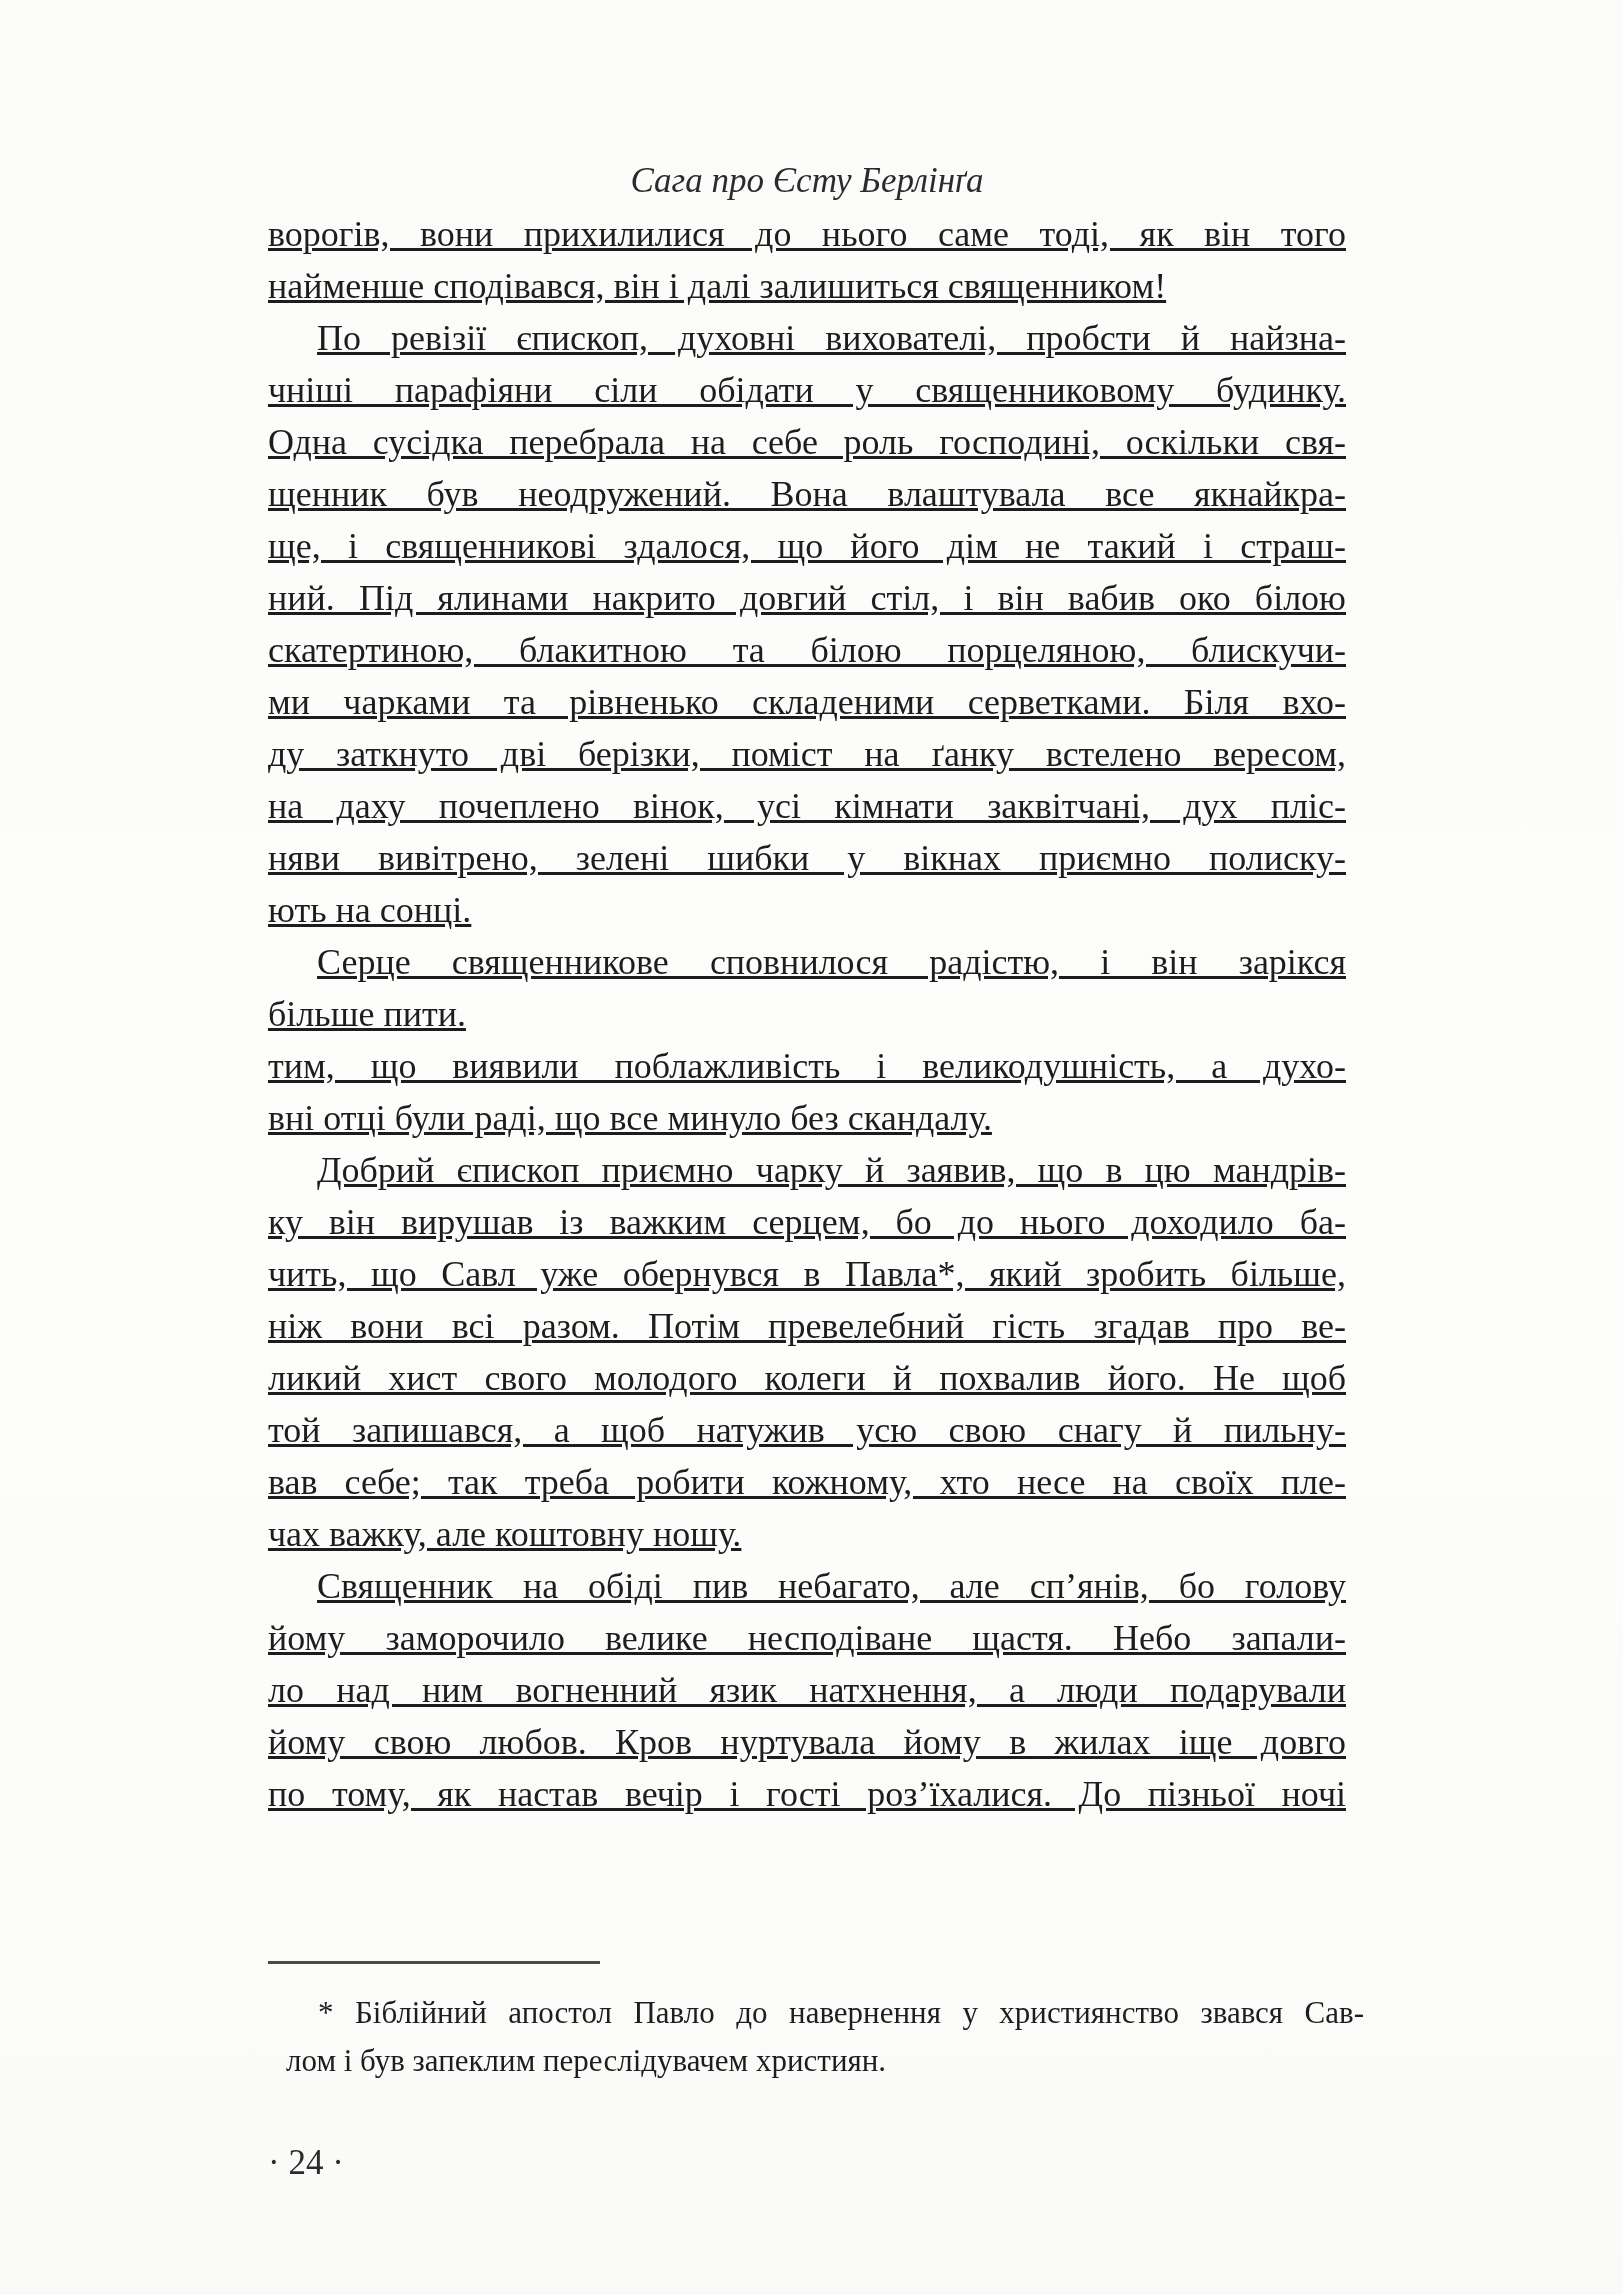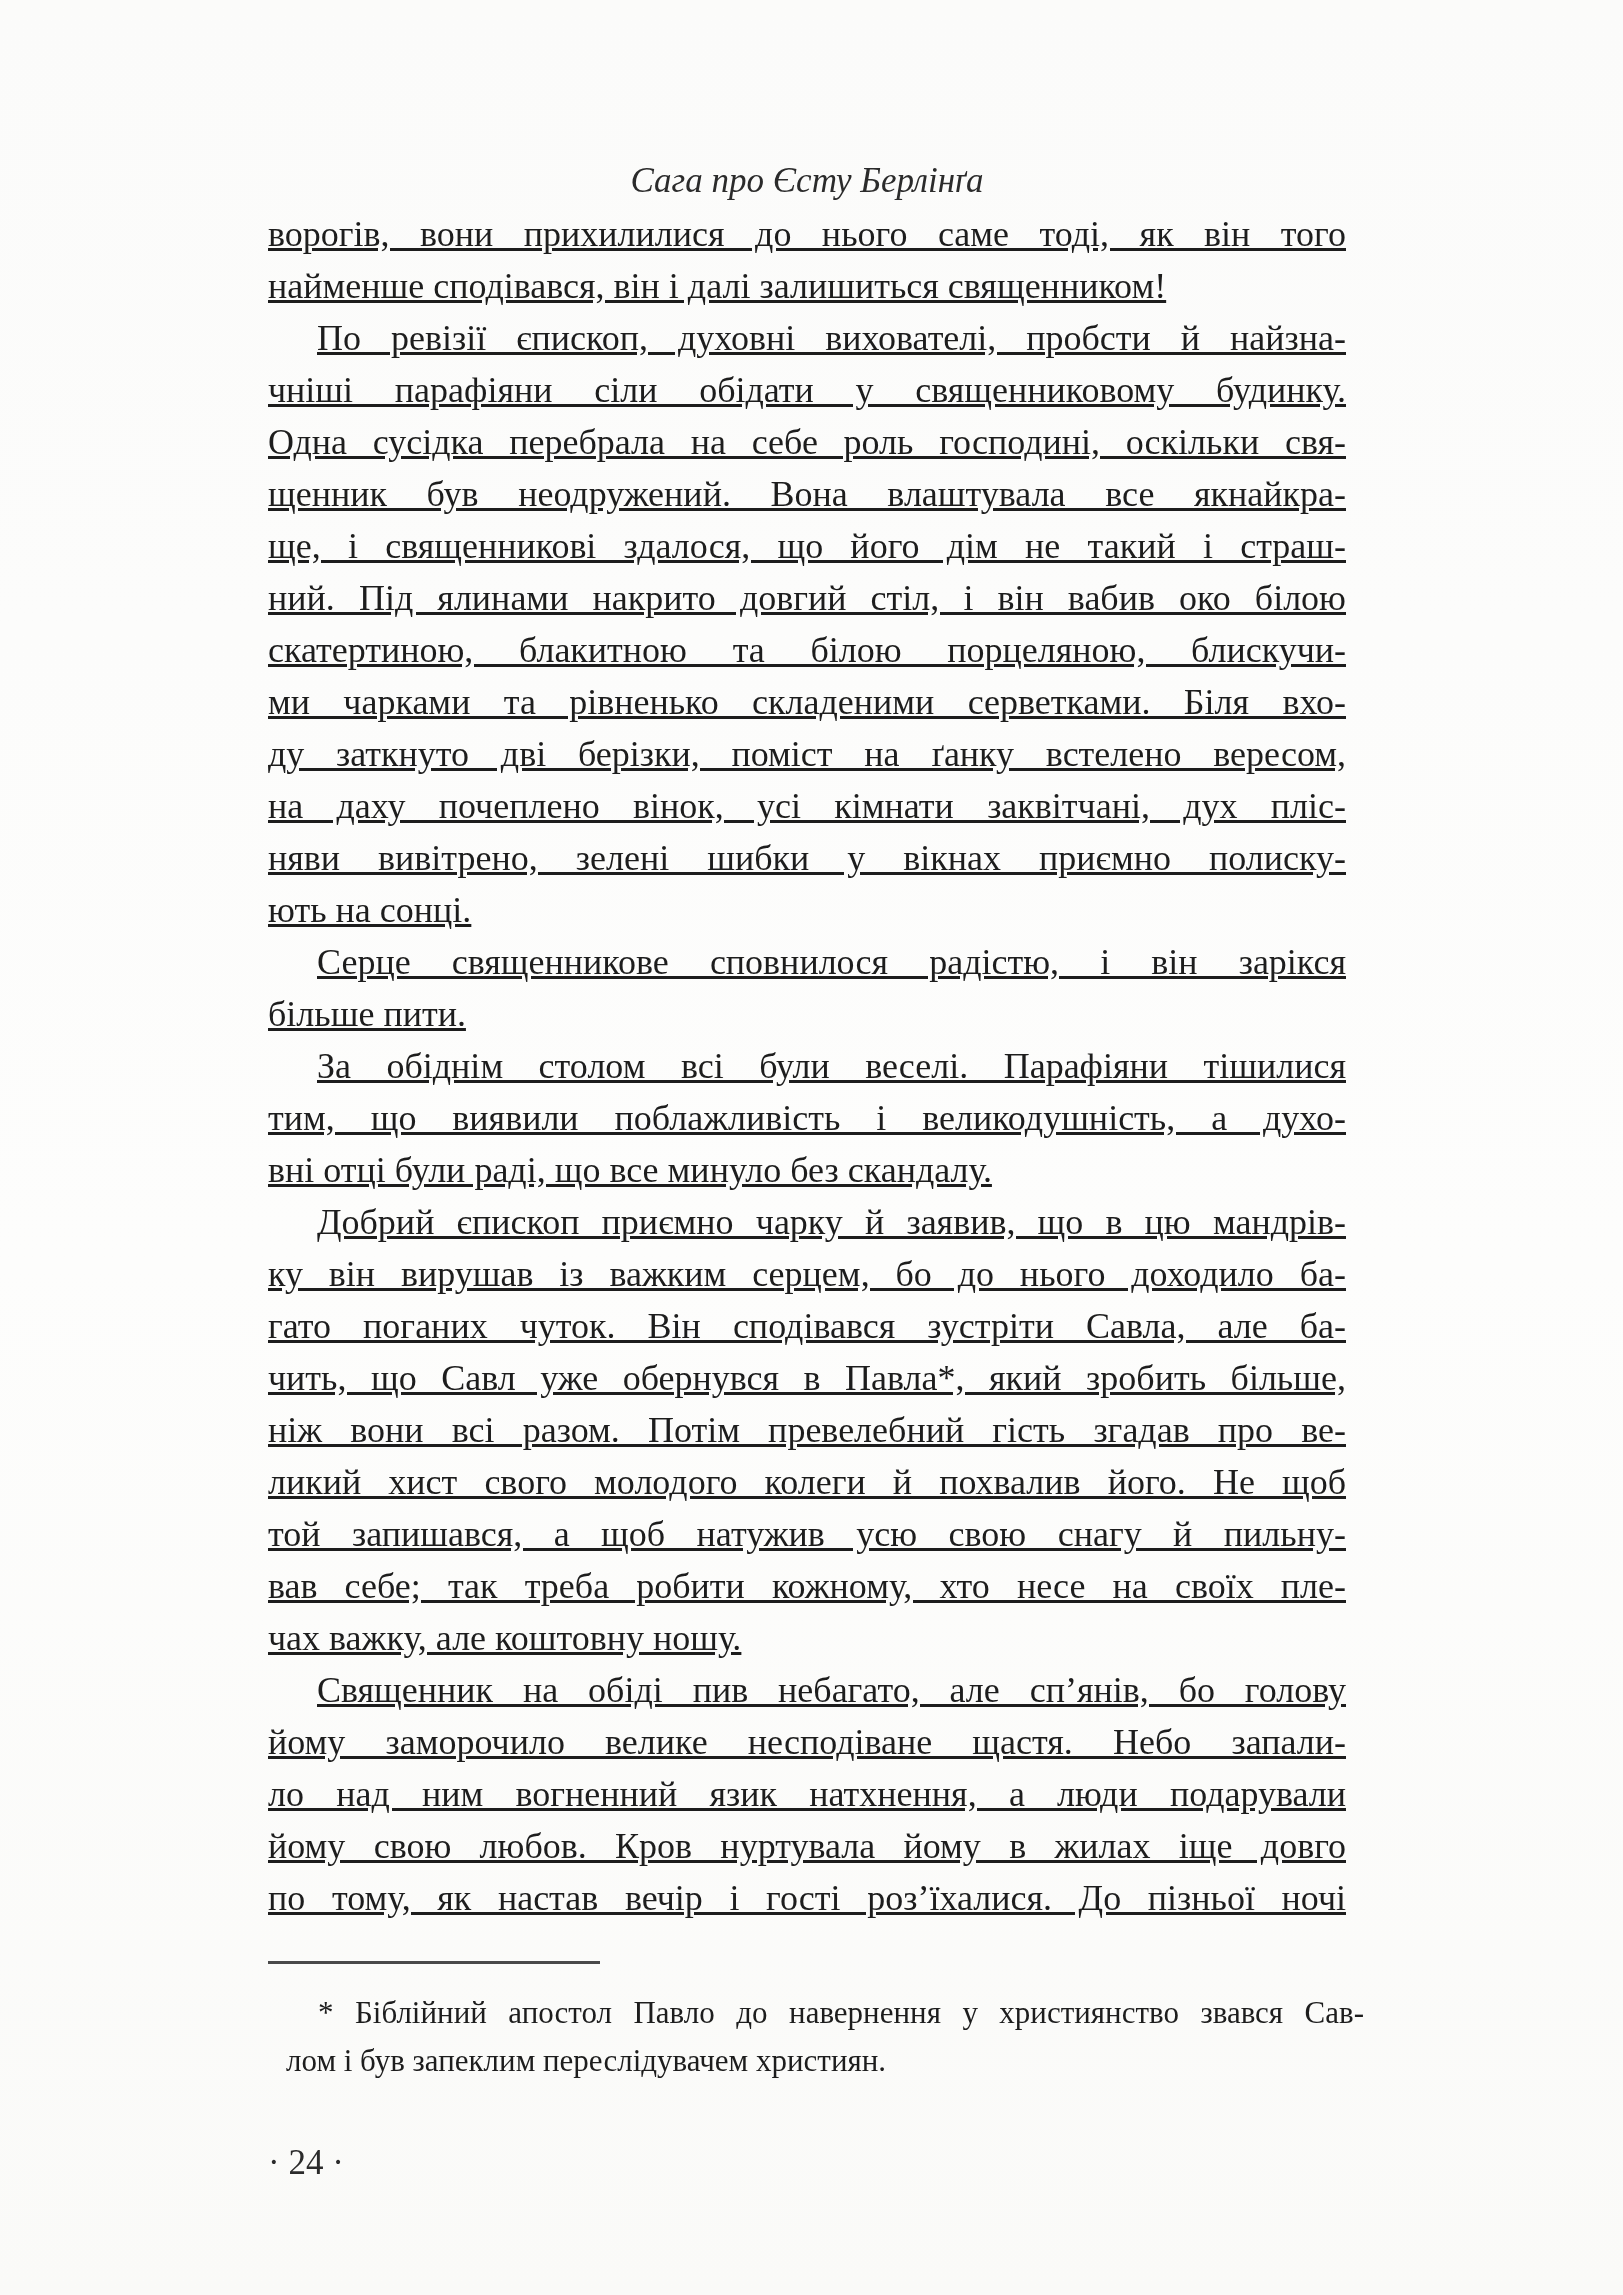--- a/index.html
+++ b/index.html
@@ -97,26 +97,24 @@
       <div class="line">ще, і священникові здалося, що його дім не такий і страш-</div>
       <div class="line">ний. Під ялинами накрито довгий стіл, і він вабив око білою</div>
       <div class="line">скатертиною, блакитною та білою порцеляною, блискучи-</div>
       <div class="line">ми чарками та рівненько складеними серветками. Біля вхо-</div>
       <div class="line">ду заткнуто дві берізки, поміст на ґанку встелено вересом,</div>
       <div class="line">на даху почеплено вінок, усі кімнати заквітчані, дух пліс-</div>
       <div class="line">няви вивітрено, зелені шибки у вікнах приємно полиску-</div>
       <div class="line par-end">ють на сонці.</div>
       <div class="line indent">Серце священникове сповнилося радістю, і він зарікся</div>
       <div class="line par-end">більше пити.</div>
-      <div class="line indent">За обіднім столом всі були веселі. Парафіяни тішилися</div>
       <div class="line">тим, що виявили поблажливість і великодушність, а духо-</div>
       <div class="line par-end">вні отці були раді, що все минуло без скандалу.</div>
       <div class="line indent">Добрий єпископ приємно чарку й заявив, що в цю мандрів-</div>
       <div class="line">ку він вирушав із важким серцем, бо до нього доходило ба-</div>
-      <div class="line">гато поганих чуток. Він сподівався зустріти Савла, але ба-</div>
       <div class="line">чить, що Савл уже обернувся в Павла*, який зробить більше,</div>
       <div class="line">ніж вони всі разом. Потім превелебний гість згадав про ве-</div>
       <div class="line">ликий хист свого молодого колеги й похвалив його. Не щоб</div>
       <div class="line">той запишався, а щоб натужив усю свою снагу й пильну-</div>
       <div class="line">вав себе; так треба робити кожному, хто несе на своїх пле-</div>
       <div class="line par-end">чах важку, але коштовну ношу.</div>
       <div class="line indent">Священник на обіді пив небагато, але сп’янів, бо голову</div>
       <div class="line">йому заморочило велике несподіване щастя. Небо запали-</div>
       <div class="line">ло над ним вогненний язик натхнення, а люди подарували</div>
       <div class="line">йому свою любов. Кров нуртувала йому в жилах іще довго</div>

